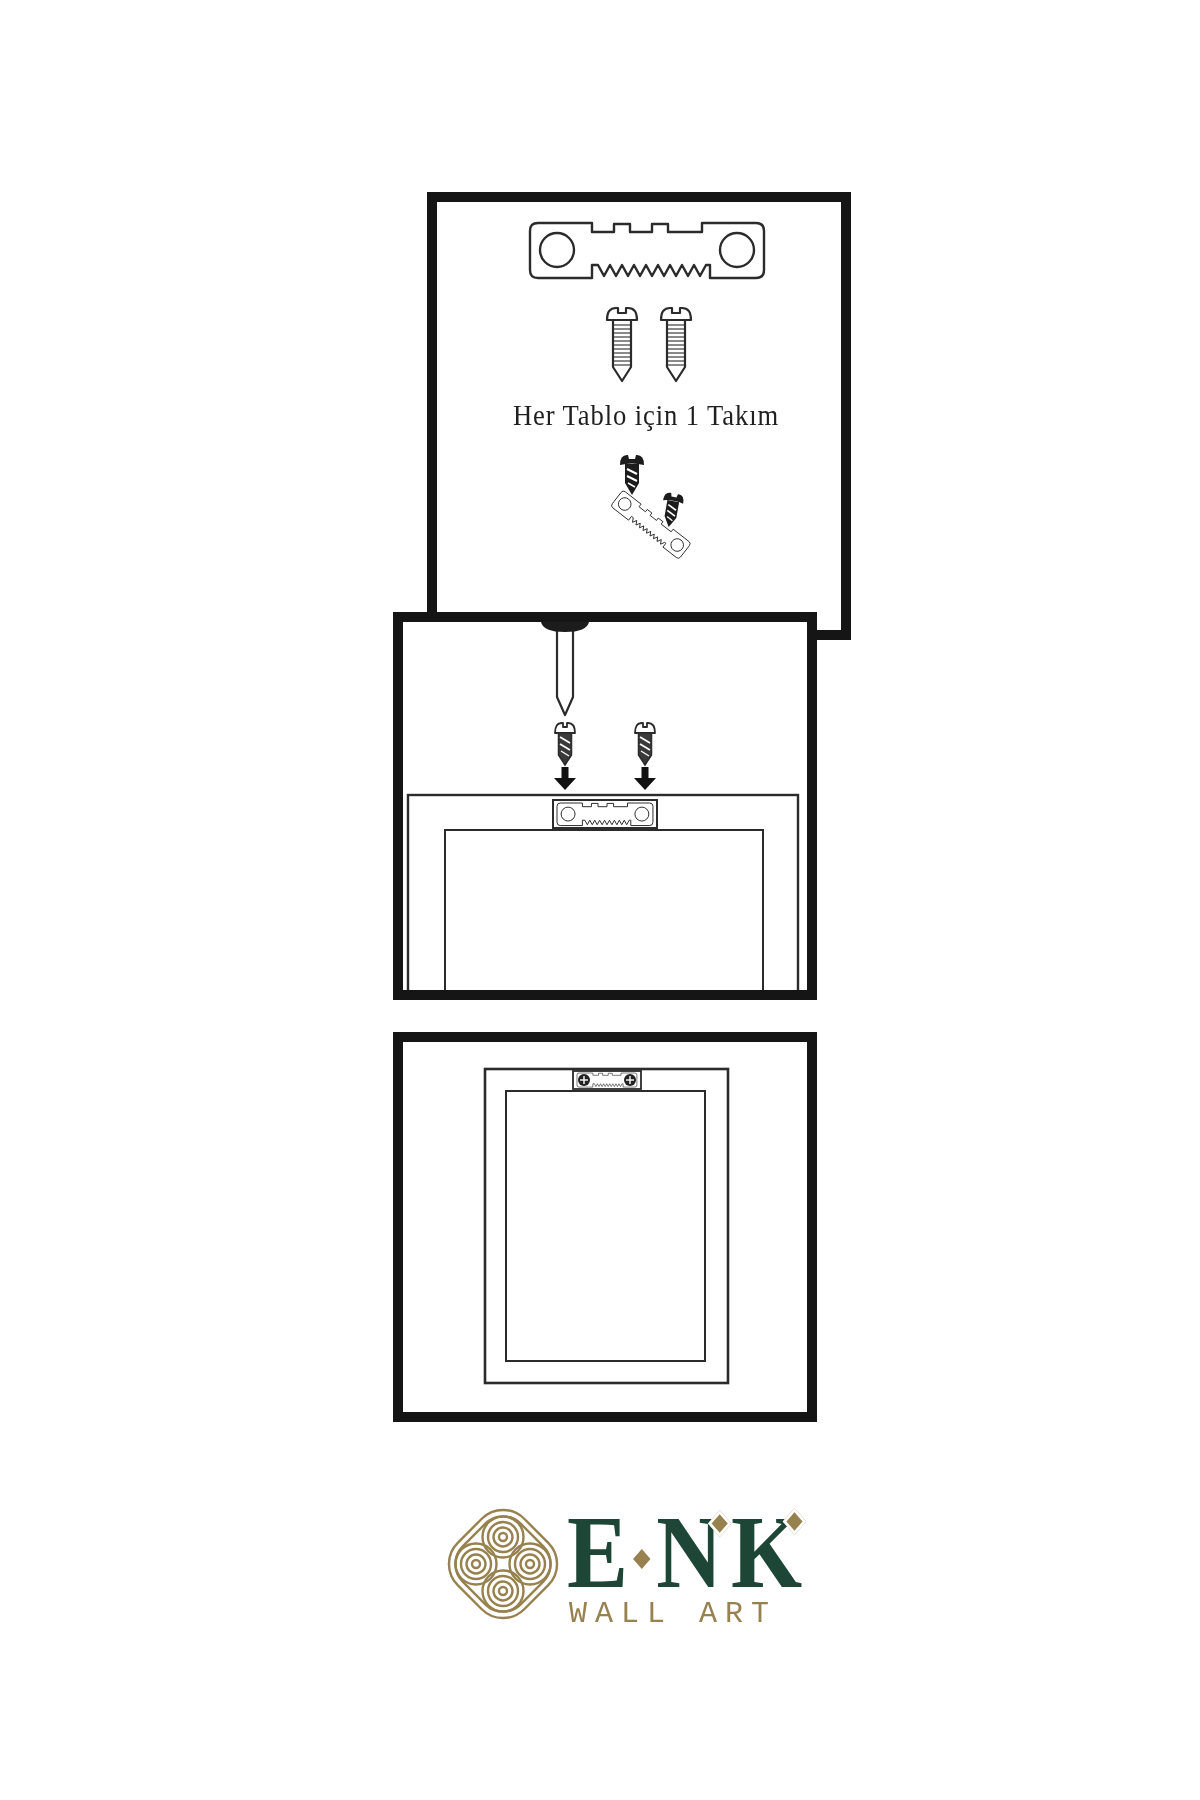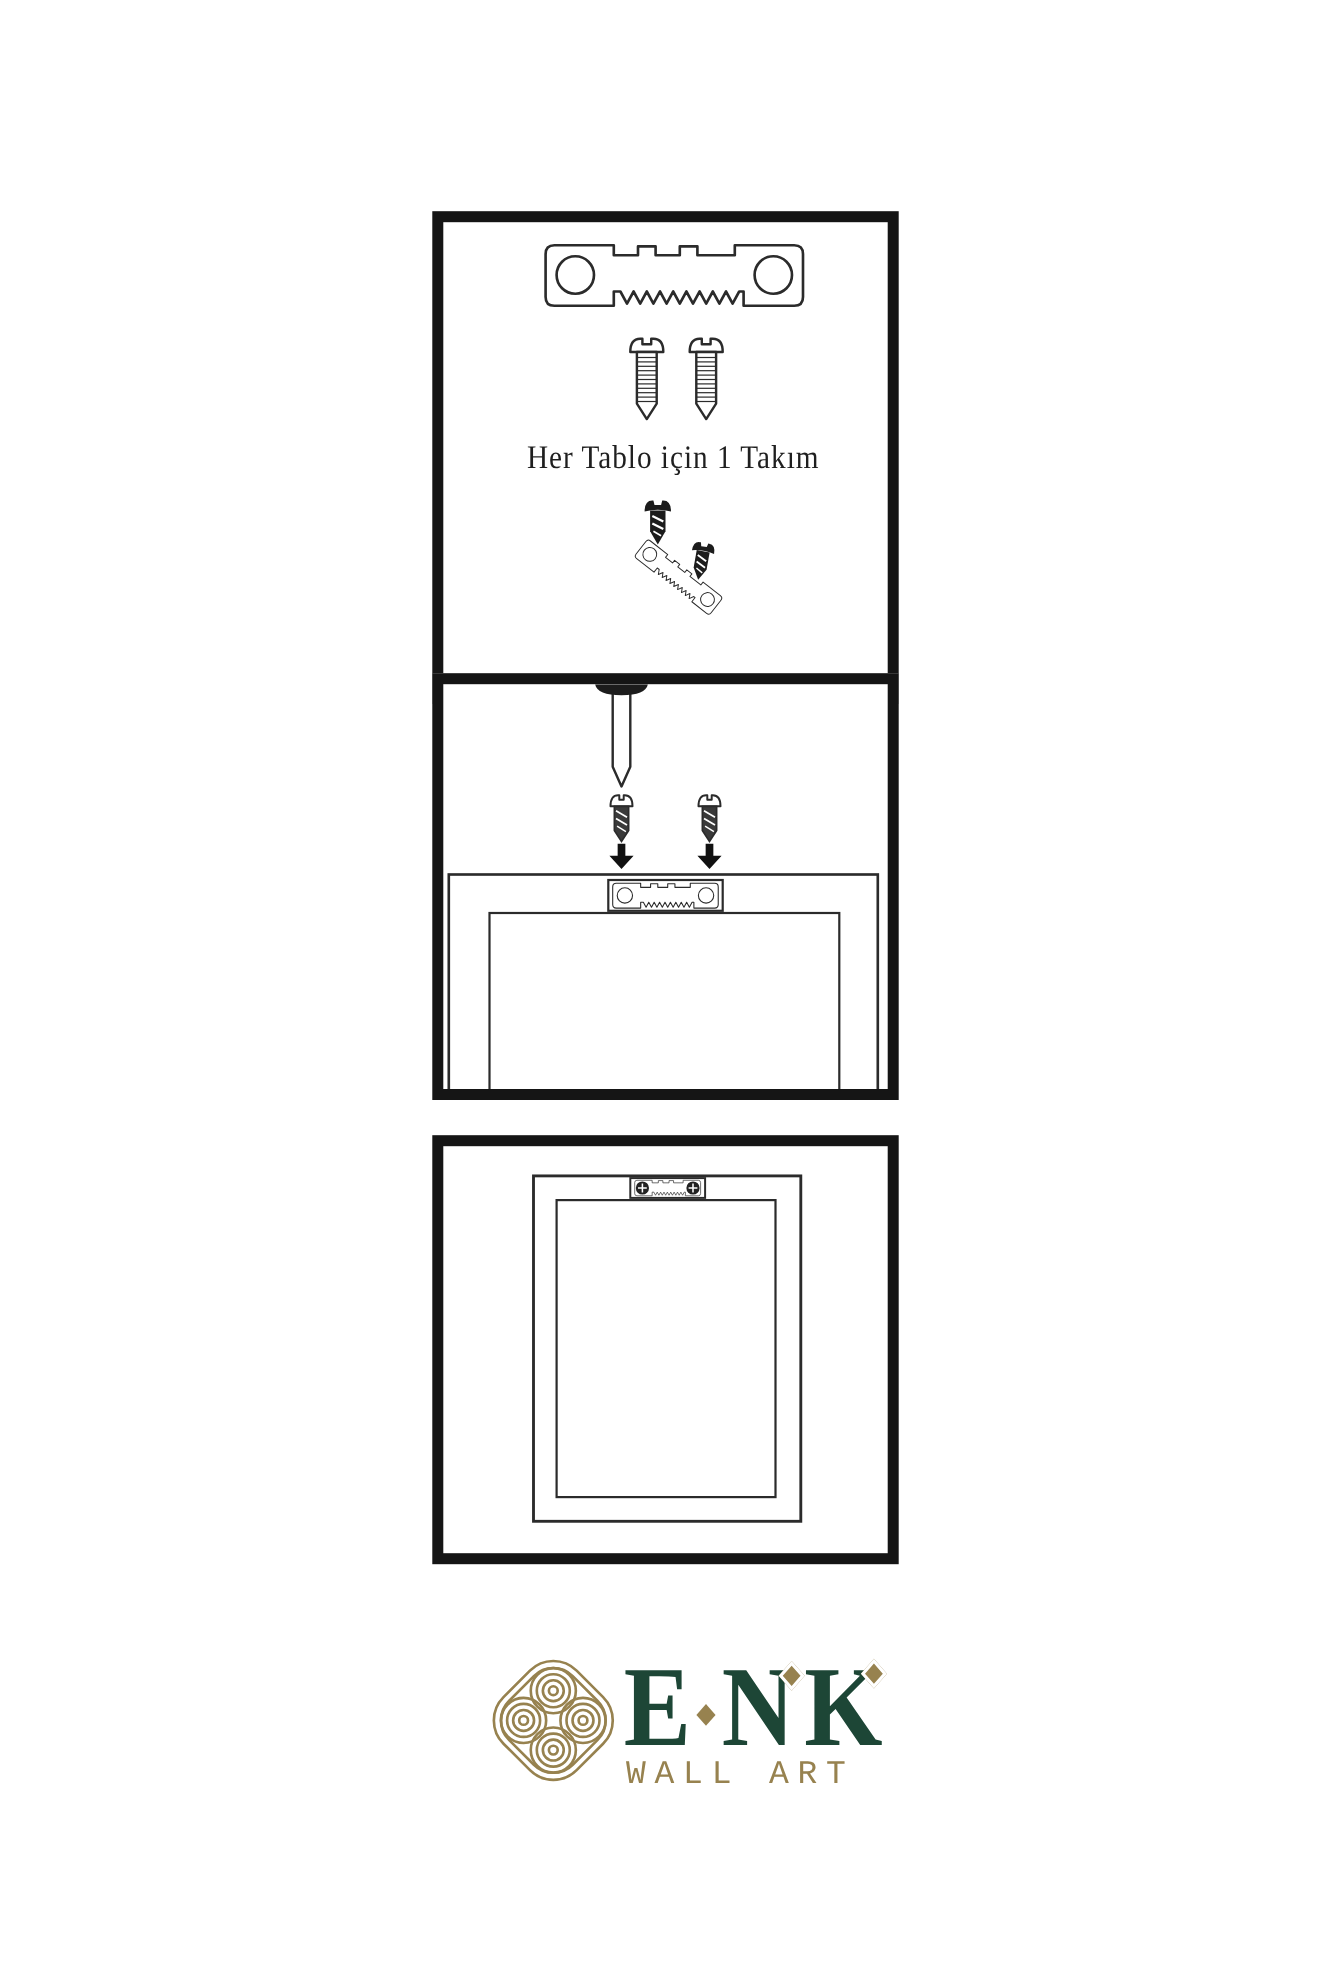--- a/index.html
+++ b/index.html
@@ -1,19 +1,19 @@
 <!DOCTYPE html>
 <html><head>
 <meta charset="utf-8">
 <style>
   html,body{margin:0;padding:0;background:#fff;}
   .page{position:relative;width:1200px;height:1800px;background:#ffffff;overflow:hidden;
         font-family:"Liberation Serif",serif;}
   .panel{position:absolute;left:393px;width:424px;border:10px solid #151515;background:#fff;box-sizing:border-box;}
-  #panel-1{top:192px;height:448px;}
+  #panel-1{top:192px;height:448px;margin-left:34px;}
   #panel-2{top:612px;height:388px;}
   #panel-3{top:1032px;height:390px;}
   .panel svg{display:block;}
   .logo{position:absolute;left:0;top:0;width:100%;height:100%;pointer-events:none;}
   .knot{position:absolute;left:435px;top:1500px;}
   .brand{position:absolute;left:567px;top:1500px;display:flex;align-items:flex-start;
          font-family:"Liberation Serif",serif;font-weight:bold;font-size:104px;line-height:1;
          color:#1d4636;transform:scaleX(.88);transform-origin:left top;}
   .brand .lw{position:relative;display:inline-block;}
   .brand .kspace{margin-left:10px;}

